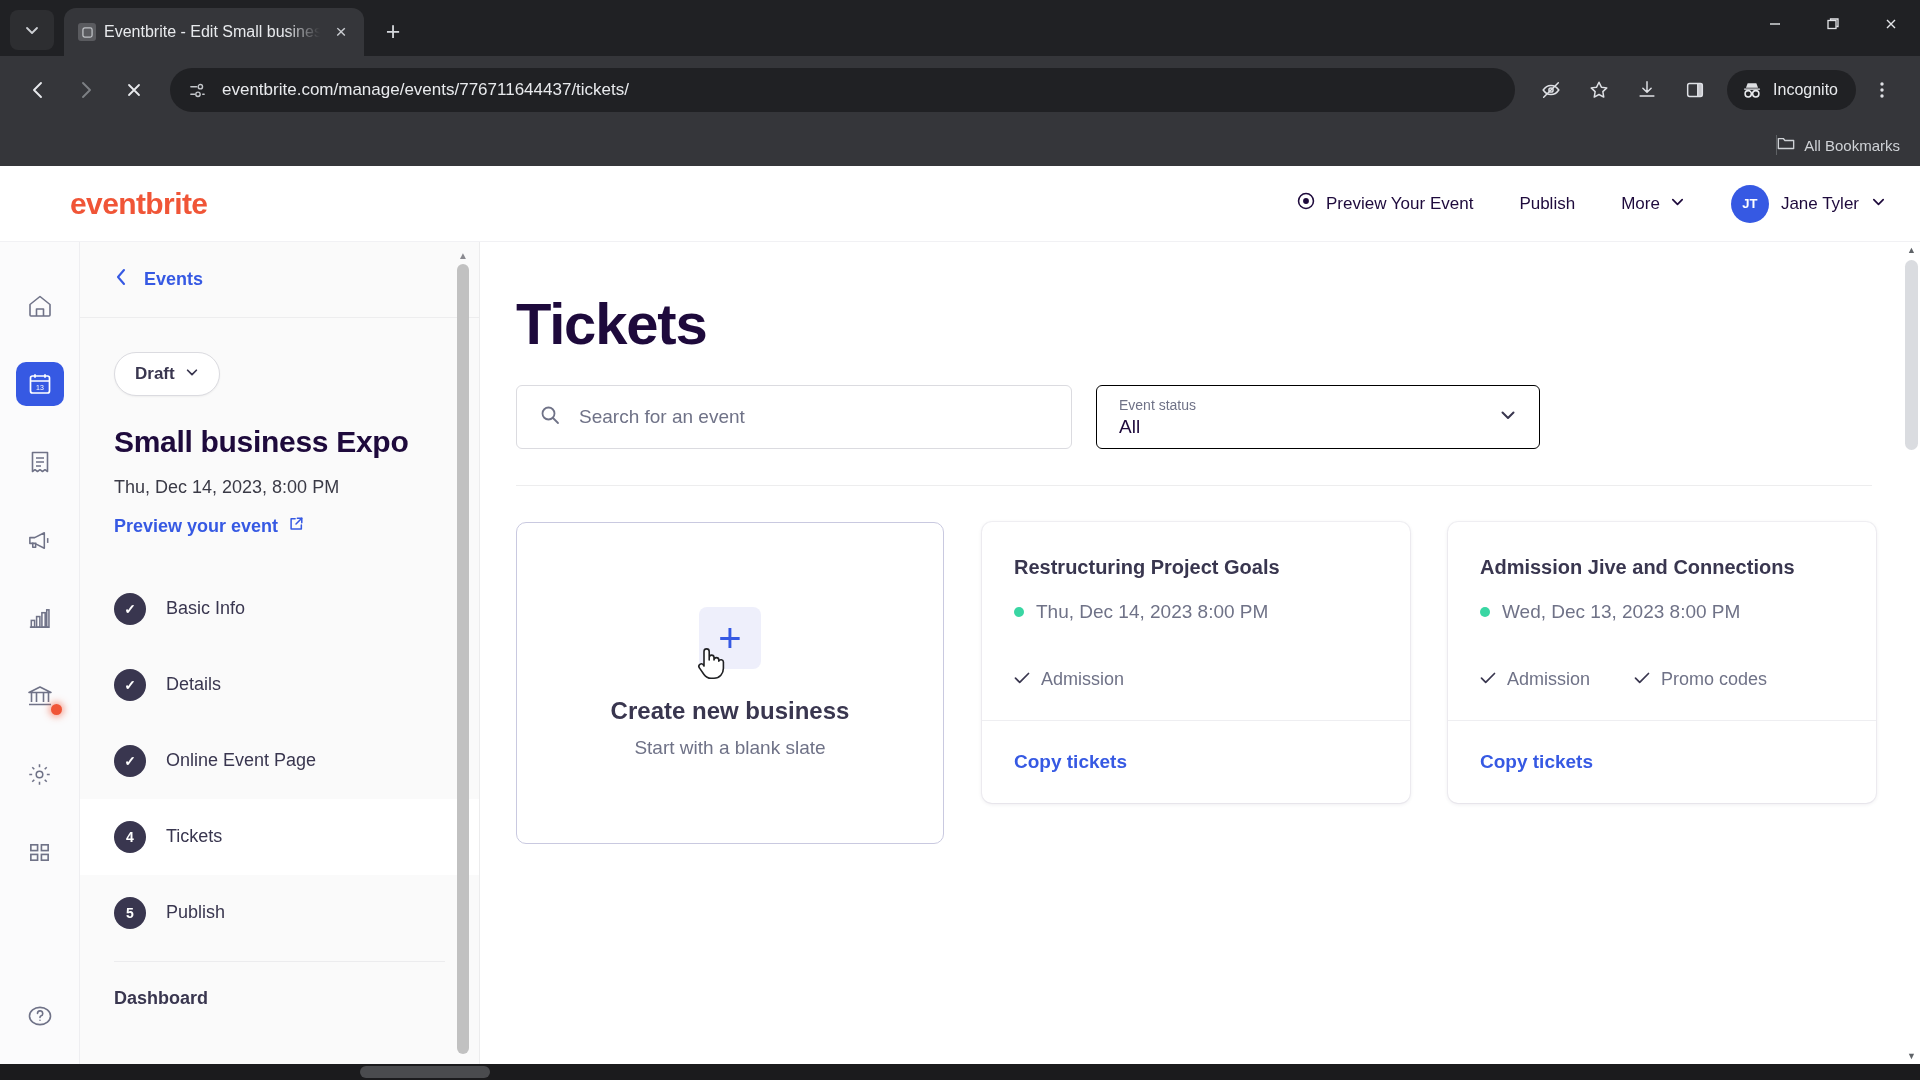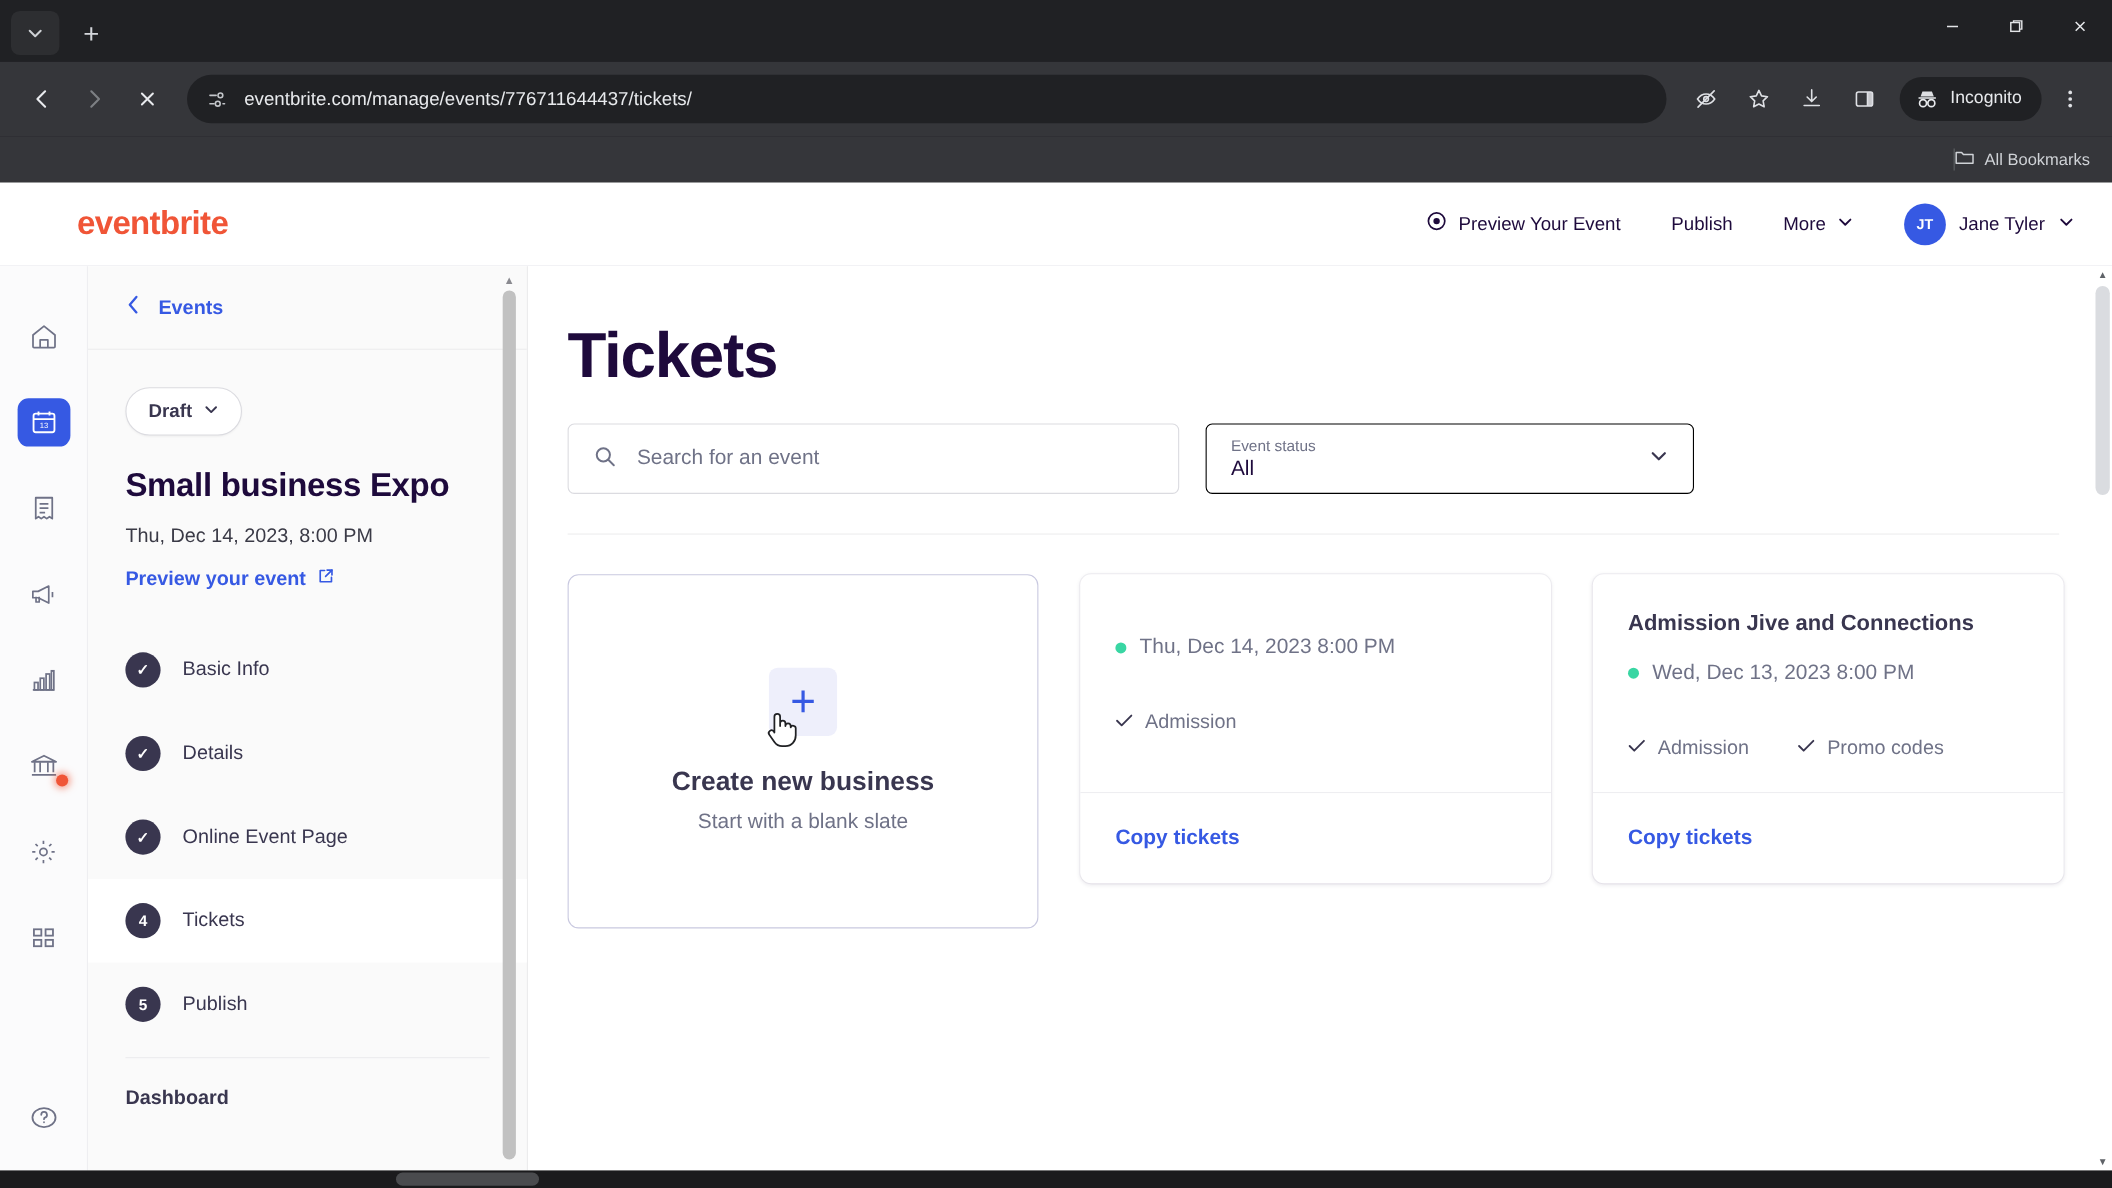--- a/index.html
+++ b/index.html
@@ -208,20 +208,29 @@
 
 <div class="browser">
 
   <div class="tabstrip">
     <div class="tabstrip-chevron">
       <svg width="14" height="14" viewBox="0 0 14 14">
           <path d="M2 5l5 5 5-5" fill="none" stroke="currentColor" stroke-width="1.8" stroke-linecap="round" stroke-linejoin="round"></path>
         </svg>
     </div>
 
+    <div class="tab">
+      <div class="tab-favicon">
+        <svg width="11" height="11" viewBox="0 0 12 12">
+            <rect x="1" y="1" width="10" height="10" rx="2" fill="none" stroke="currentColor" stroke-width="1.4"></rect>
+          </svg>
+      </div>
+      <div class="tab-title">Eventbrite - Edit Small busines</div>
+      <div class="tab-close">×</div>
+    </div>
 
     <div class="newtab">+</div>
 
     <div class="winctl">
       <div class="winbtn">
         <svg width="16" height="16" viewBox="0 0 16 16">
             <path d="M3 8h10" stroke="currentColor" stroke-width="1.4"></path>
           </svg>
       </div>
       <div class="winbtn">
@@ -530,20 +539,21 @@
             <div class="create-title">Create new business</div>
             <div class="create-sub">Start with a blank slate</div>
 
             <svg class="cursor" style="left:178px; top:118px;" width="34" height="42" viewBox="0 0 34 42">
               <path d="M9 25V10.5a2.6 2.6 0 0 1 5.2 0V19v-2.5a2.4 2.4 0 0 1 4.8 0V19a2.4 2.4 0 0 1 4.8 0v1.2a2.4 2.4 0 0 1 4.6.9v6.2c0 5.4-3.6 10-9.4 10h-3c-3.4 0-5.3-1.4-7-3.8l-4.6-6.6a2.5 2.5 0 0 1 4-3z" fill="#ffffff" stroke="#202124" stroke-width="1.6" stroke-linejoin="round"></path>
             </svg>
           </div>
 
           <div class="event-card">
             <div class="ec-body">
+              <div class="ec-title">Restructuring Project Goals</div>
               <div class="ec-date">
                 <span class="ec-dot"></span>
                 <span>Thu, Dec 14, 2023 8:00 PM</span>
               </div>
               <div class="ec-feats">
                 <div class="ec-feat">
                   <span>
                     <svg width="16" height="14" viewBox="0 0 16 14" fill="none" stroke="#39364f" stroke-width="1.7" stroke-linecap="round" stroke-linejoin="round">
                         <path d="M1.5 7.2l4.2 4.2L14.5 2.5"></path>
                       </svg>

